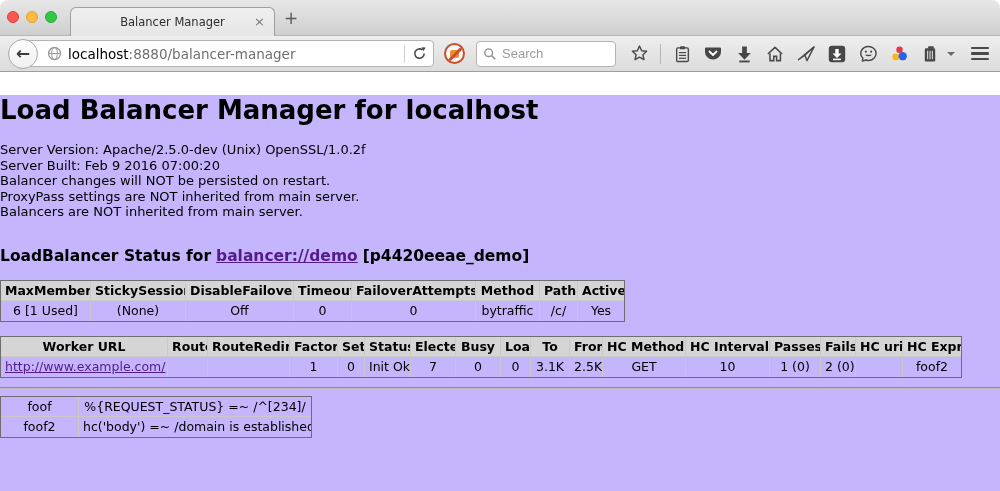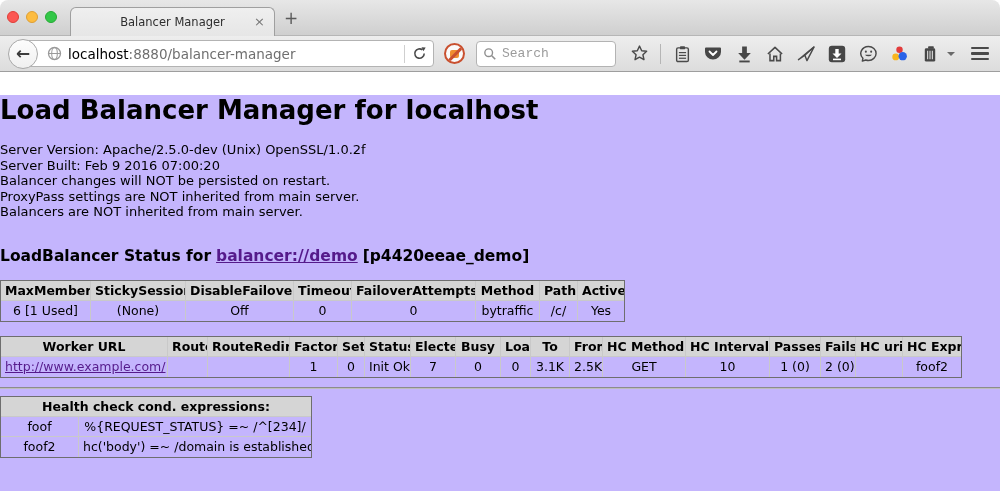--- a/index.html
+++ b/index.html
@@ -39,21 +39,21 @@
   .reload { display:flex; flex:none; }
 
   .blockicon { position:relative; width:21px; height:21px; margin-left:10px; flex:none;
                border:2px solid #c9502f; border-radius:50%; background:#fafafa; overflow:hidden; }
   .blockicon .blob { position:absolute; left:4px; top:5px; width:9px; height:8px; background:#ef8d2f; border-radius:2px; }
   .blockicon .slash { position:absolute; left:-2px; top:7.5px; width:22px; height:2.5px; background:#c9502f; transform:rotate(-45deg); }
 
   .searchbar { height:26px; width:140px; margin-left:11px; background:#fff; border:1px solid #b3b3b3;
                border-radius:4px; display:flex; align-items:center; padding:0 6px; flex:none; }
   .searchbar input { border:none; outline:none; width:100px; font-size:13px; color:#737373;
-                     font-family:Liberation Mono, monospace; background:transparent; }
+                     font-family:Liberation Sans, sans-serif; background:transparent; }
   .searchbar input::placeholder { color:#9b9b9b; opacity:1; }
   .mag { display:flex; margin-right:5px; flex:none; }
 
   .iconrow { display:flex; align-items:center; gap:11px; margin-left:13px; }
   .tool-icon { width:20px; height:20px; display:flex; align-items:center; justify-content:center; flex:none; }
   .toolbar-sep { width:1px; height:20px; background:#b5b5b5; flex:none; }
   .caret { width:0; height:0; border-left:4px solid transparent; border-right:4px solid transparent;
            border-top:4px solid #6a6a6a; margin-left:-4px; }
   .hamburger { display:flex; flex-direction:column; gap:3px; margin-left:16px; }
   .hamburger i { display:block; width:18px; height:2.5px; background:#4a4a4a; border-radius:1px; }
@@ -332,23 +332,20 @@
       </table>
 
     <hr class="rule">
 
     <table class="tbl tbl-health" style="width:310px">
       <colgroup>
           <col style="width:78px">
           <col style="width:232px">
         </colgroup>
       <tbody>
-          <tr>
-        <th colspan="2">Health check cond. expressions:</th>
-      </tr>
       <tr>
         <td>foof</td>
         <td>%{REQUEST_STATUS} =~ /^[234]/</td>
       </tr>
       <tr>
         <td>foof2</td>
         <td>hc('body') =~ /domain is established/</td>
       </tr>
     </tbody>
       </table>

